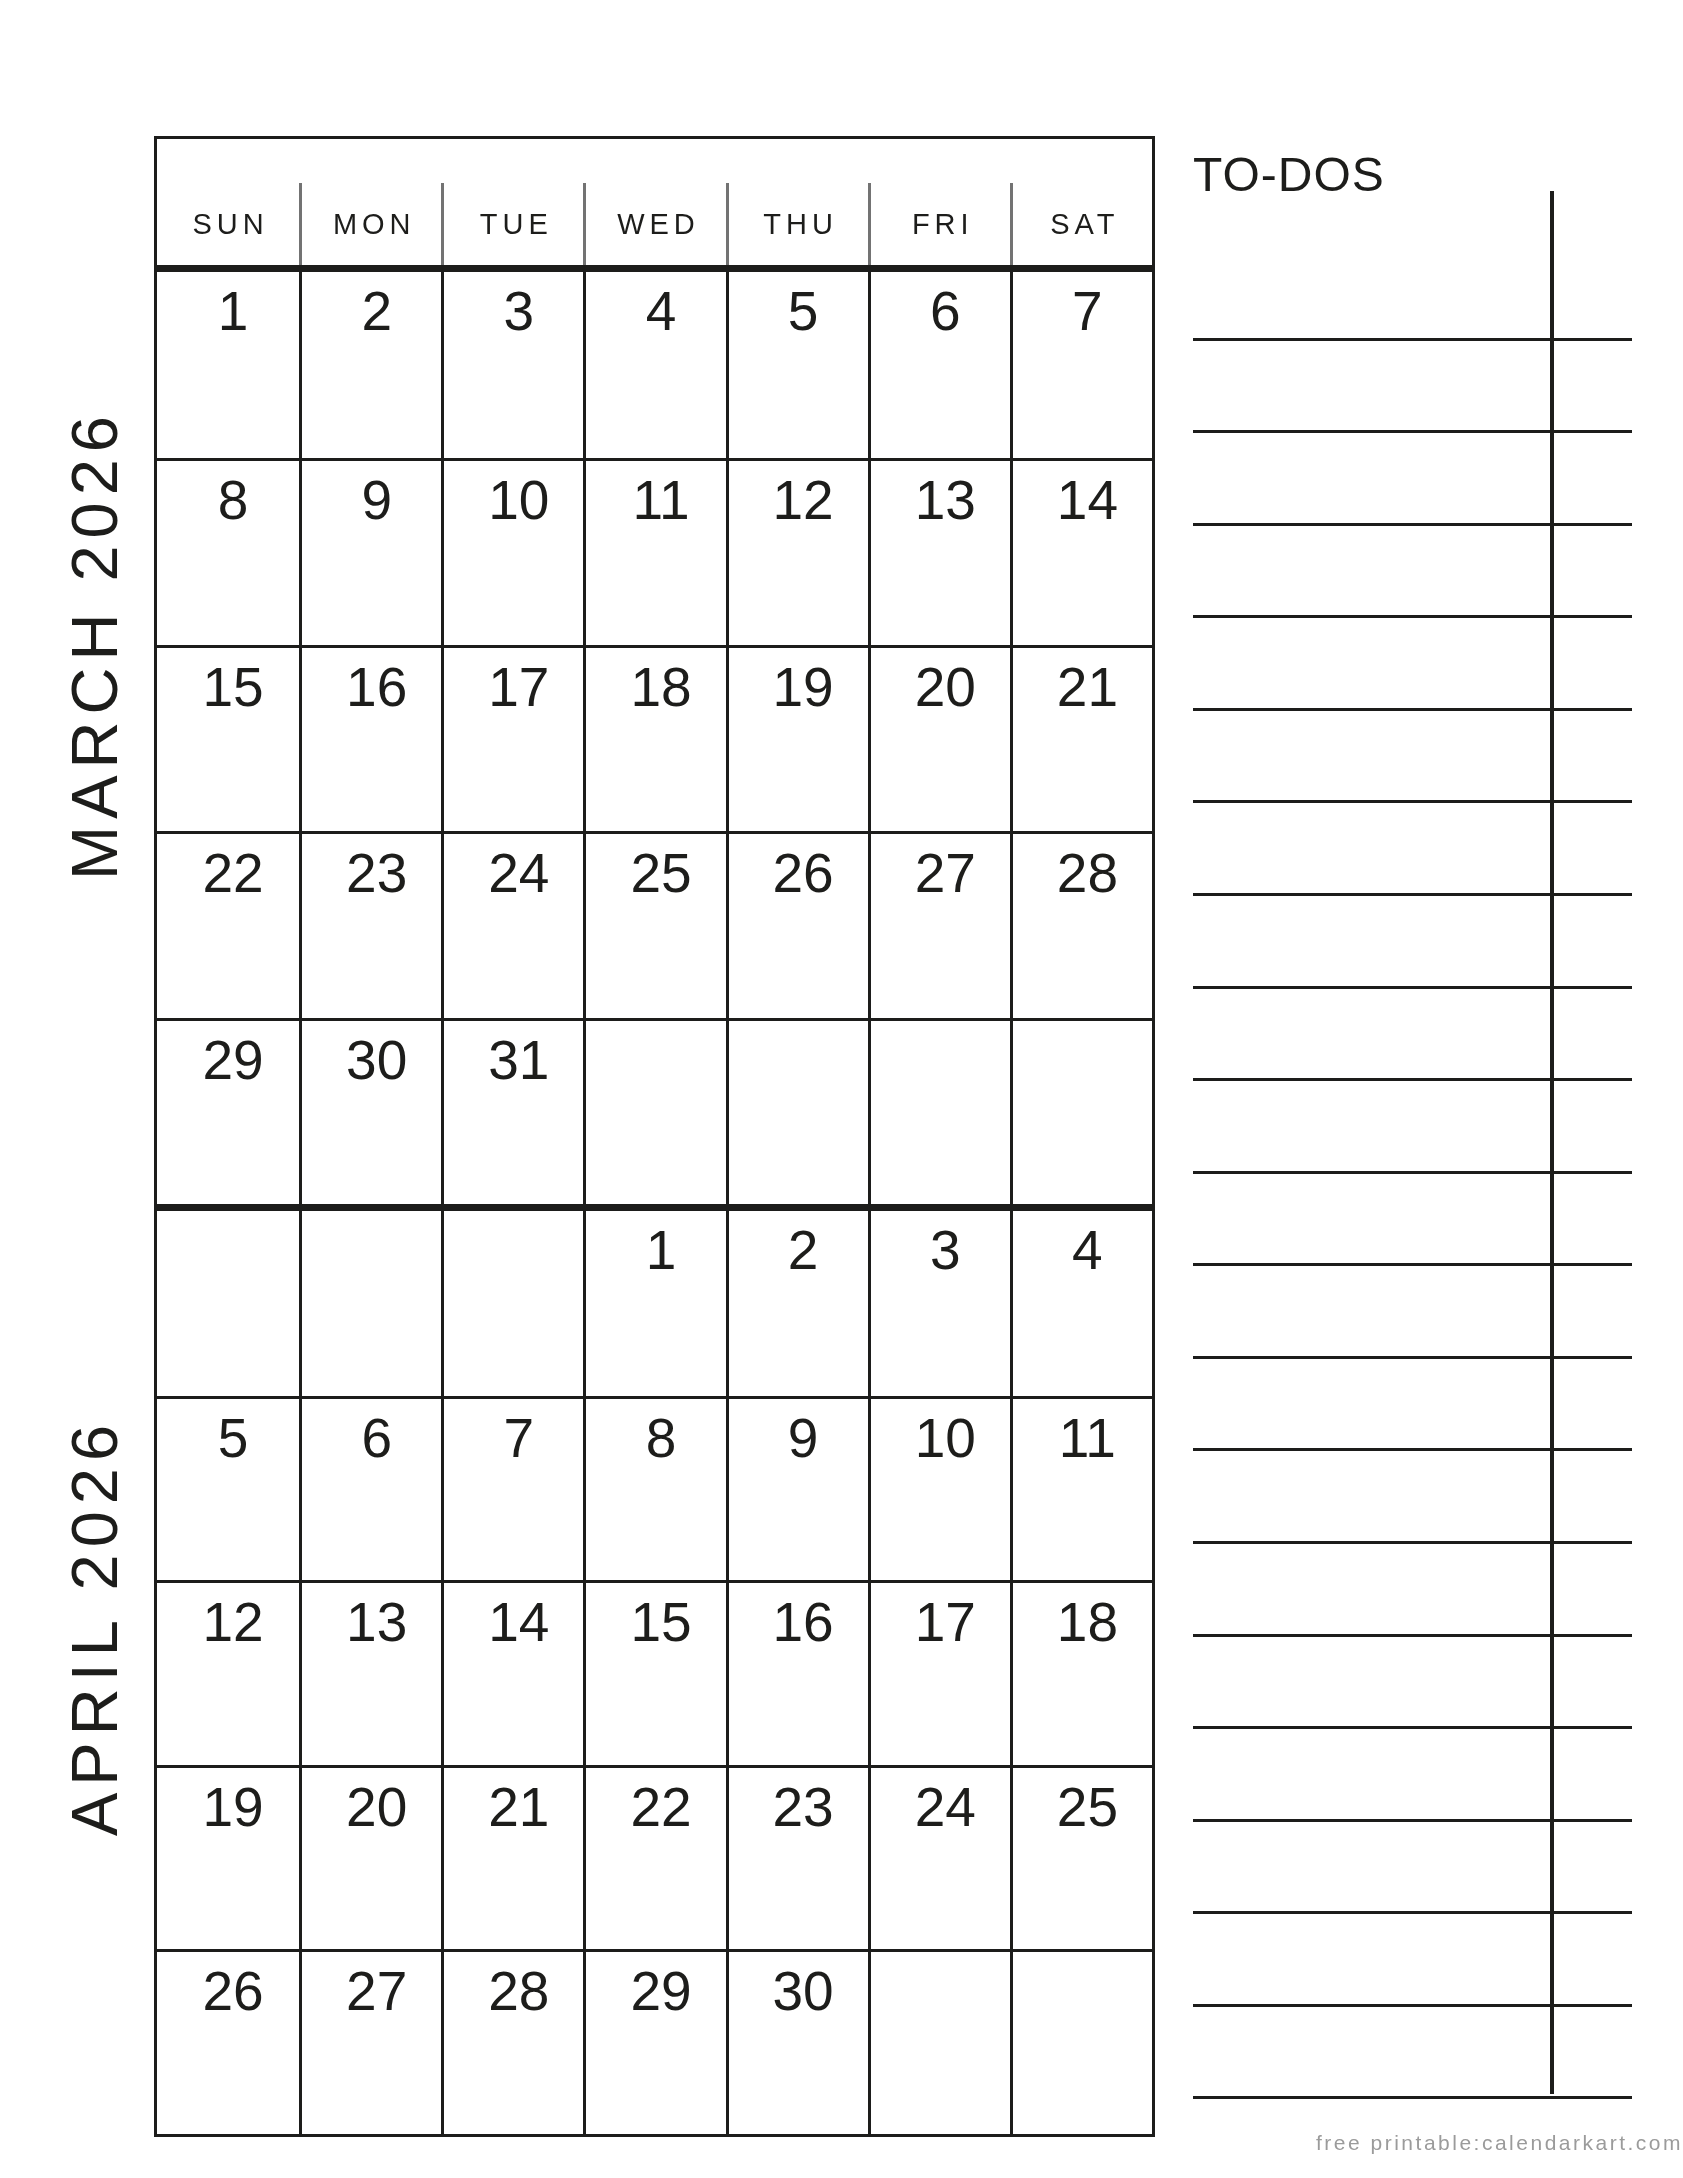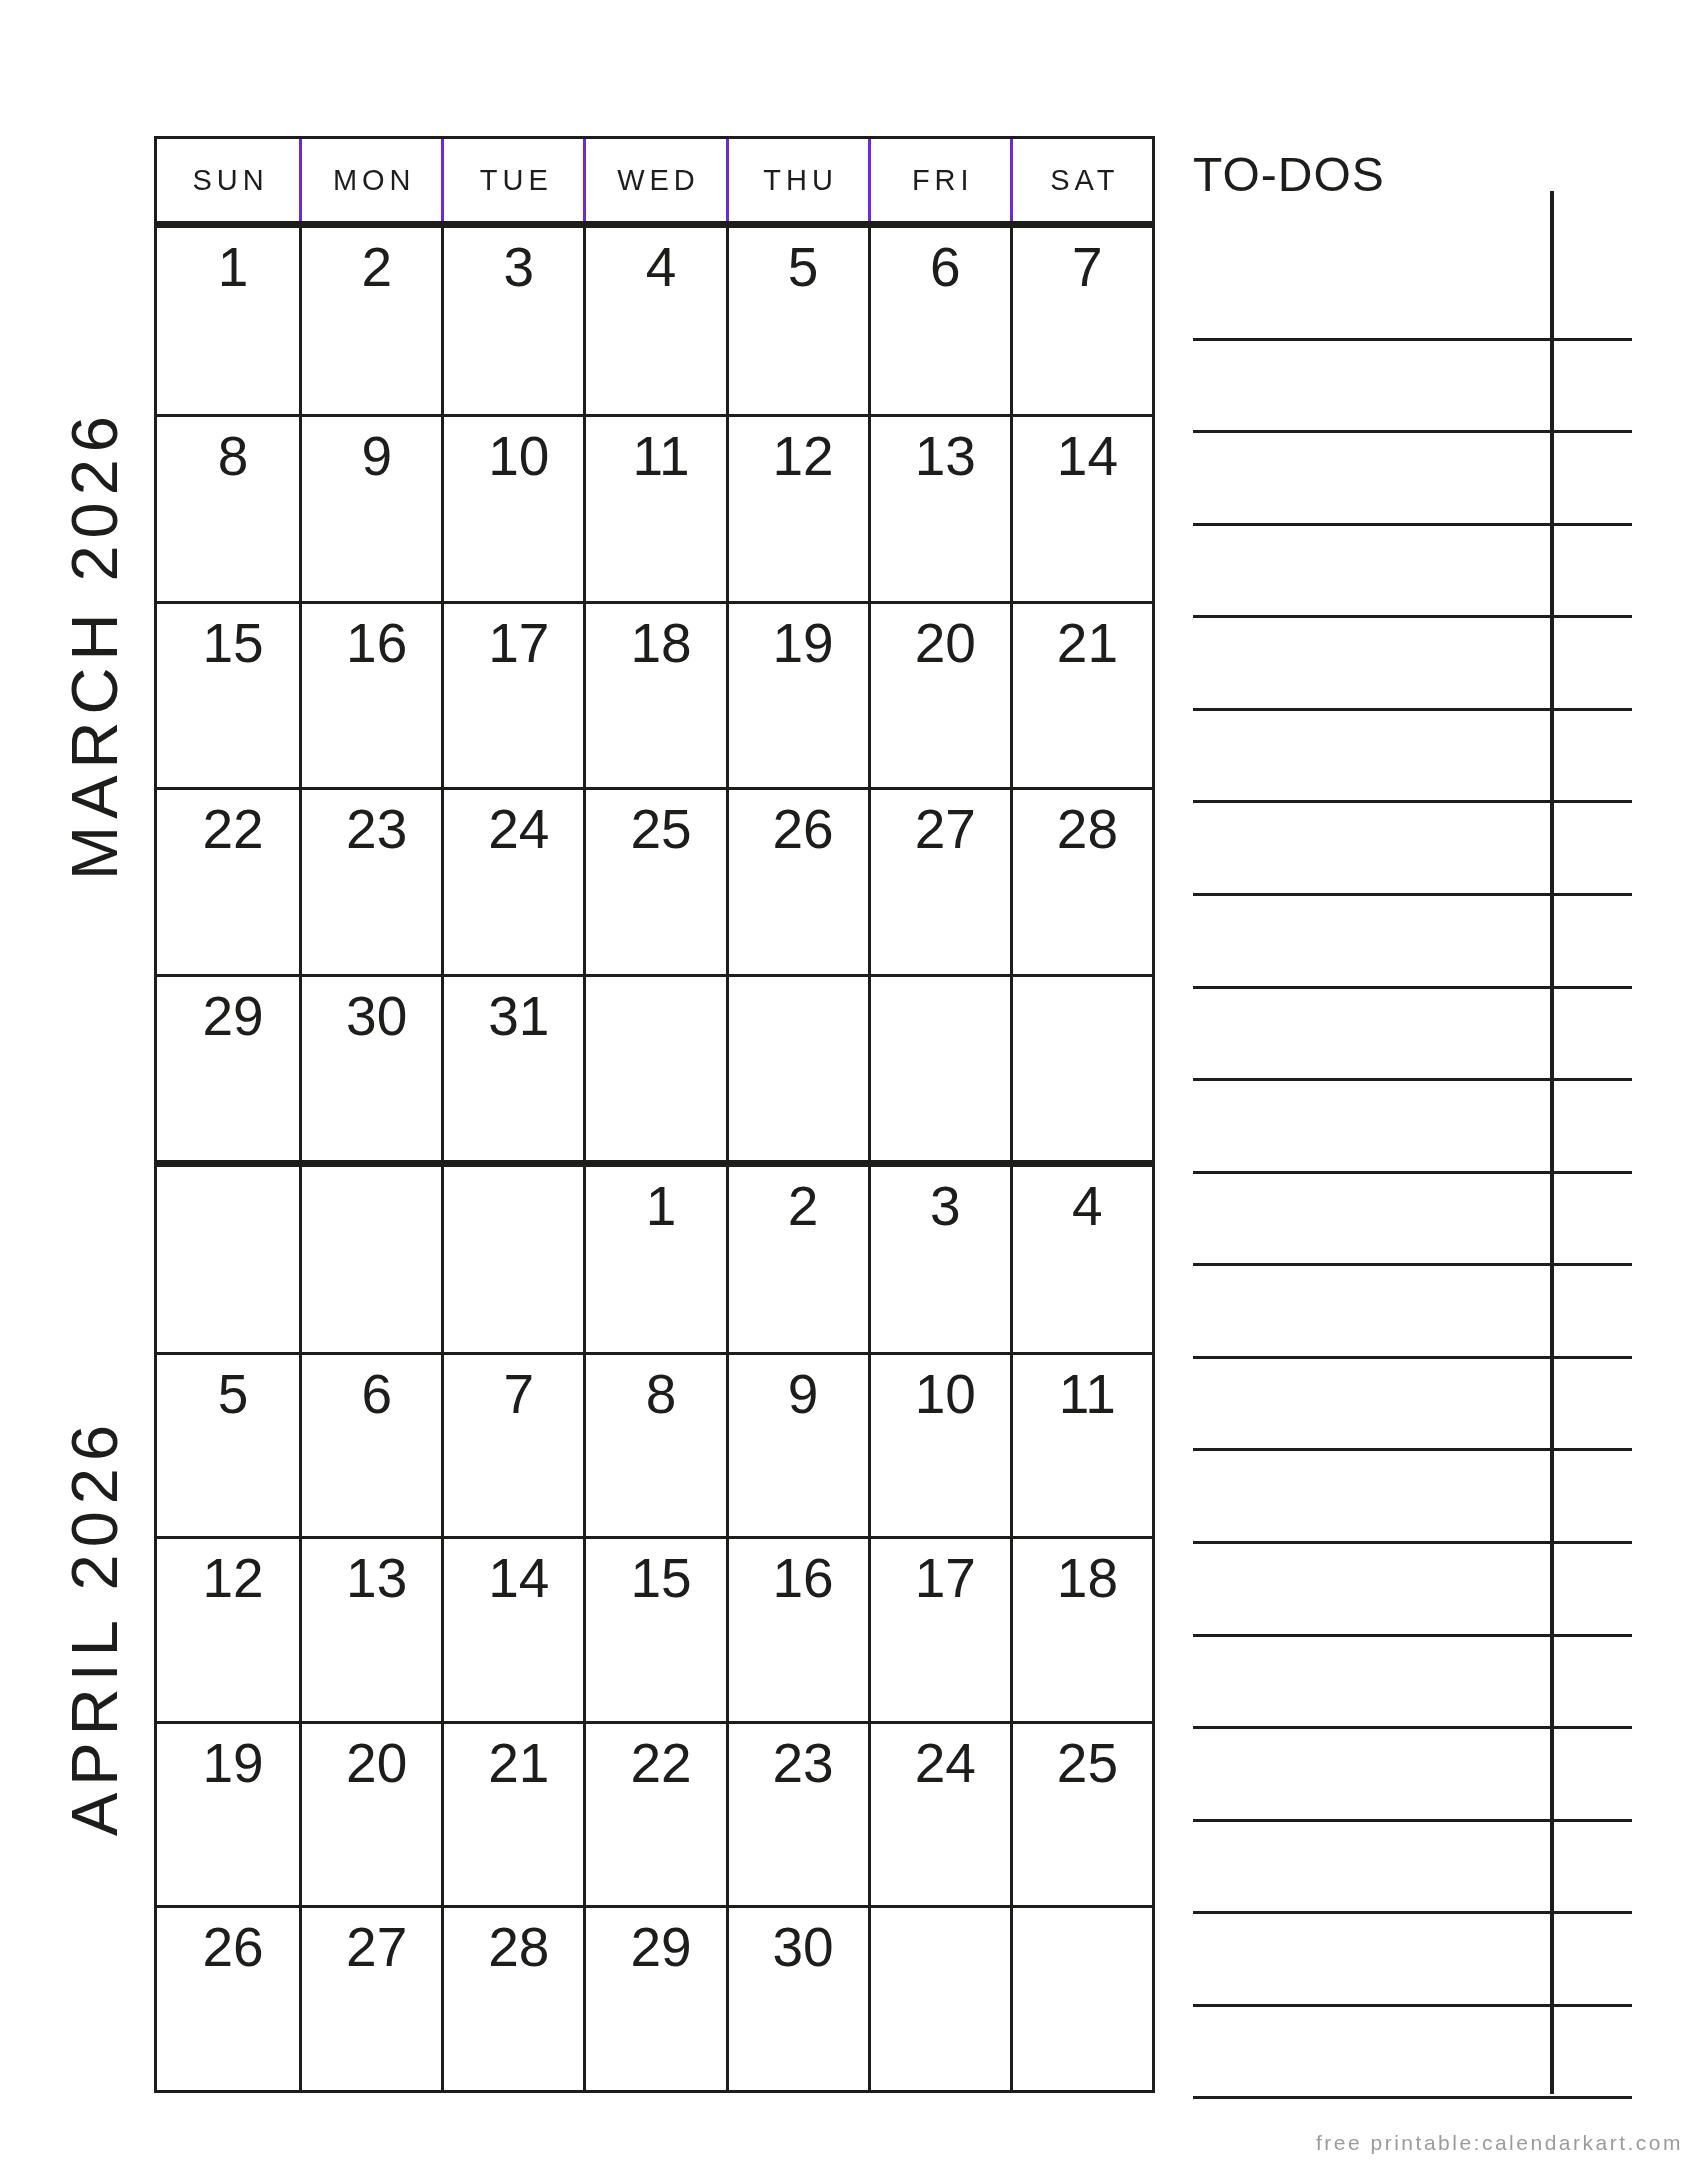--- a/index.html
+++ b/index.html
@@ -21,29 +21,30 @@
     top: 136px;
     width: 1001px;
     border: 3px solid #1d1d1b;
     background: #fff;
   }
   .dow-row {
     display: grid;
     grid-template-columns: repeat(7, 1fr);
     height: 89px;
     border-bottom: 7px solid #1d1d1b;
+    margin-top: 44px;
   }
   .dow-cell {
     display: flex;
     align-items: center;
     justify-content: center;
     font-size: 29px;
     letter-spacing: 5px;
     padding-left: 5px; 
-    border-left: 3px solid #6d28d9;
+    border-left: 3px solid #737373;
   }
   .dow-cell:first-child { border-left: none; }
 
   .month-grid {
     display: grid;
     grid-template-columns: repeat(7, 1fr);
     grid-auto-rows: 1fr;
   }
   #march-grid { height: 932px; }
   #april-grid { height: 930px; border-top: 7px solid #1d1d1b; }

